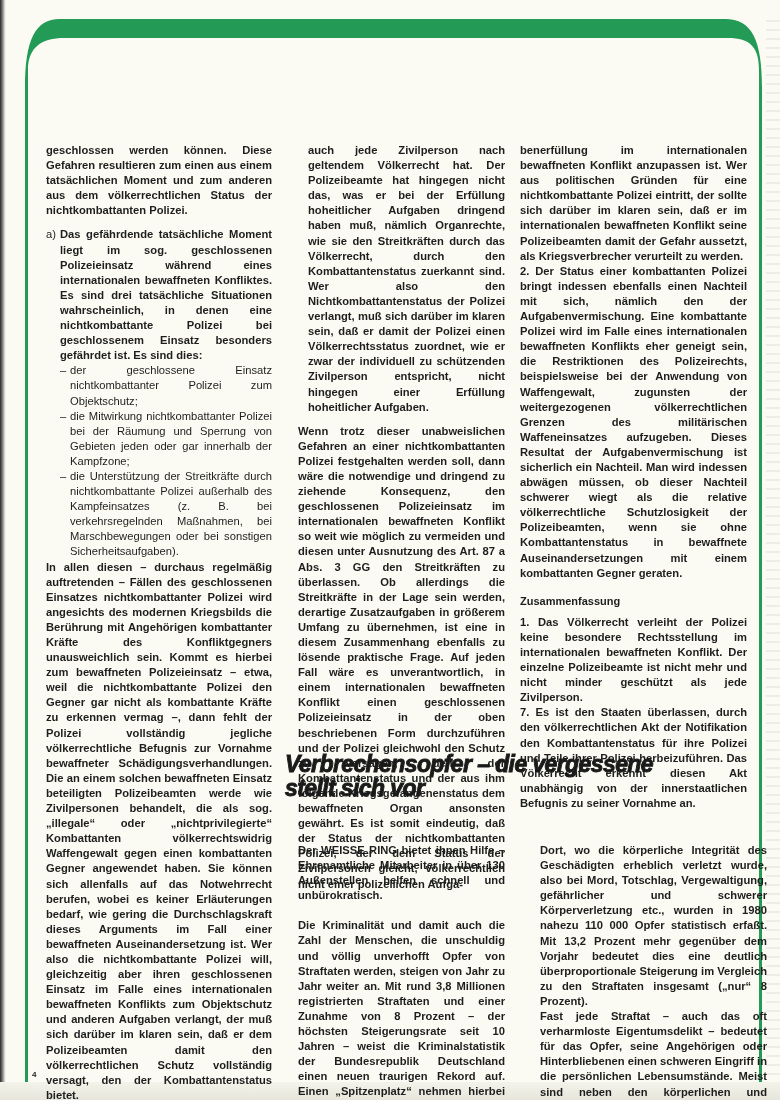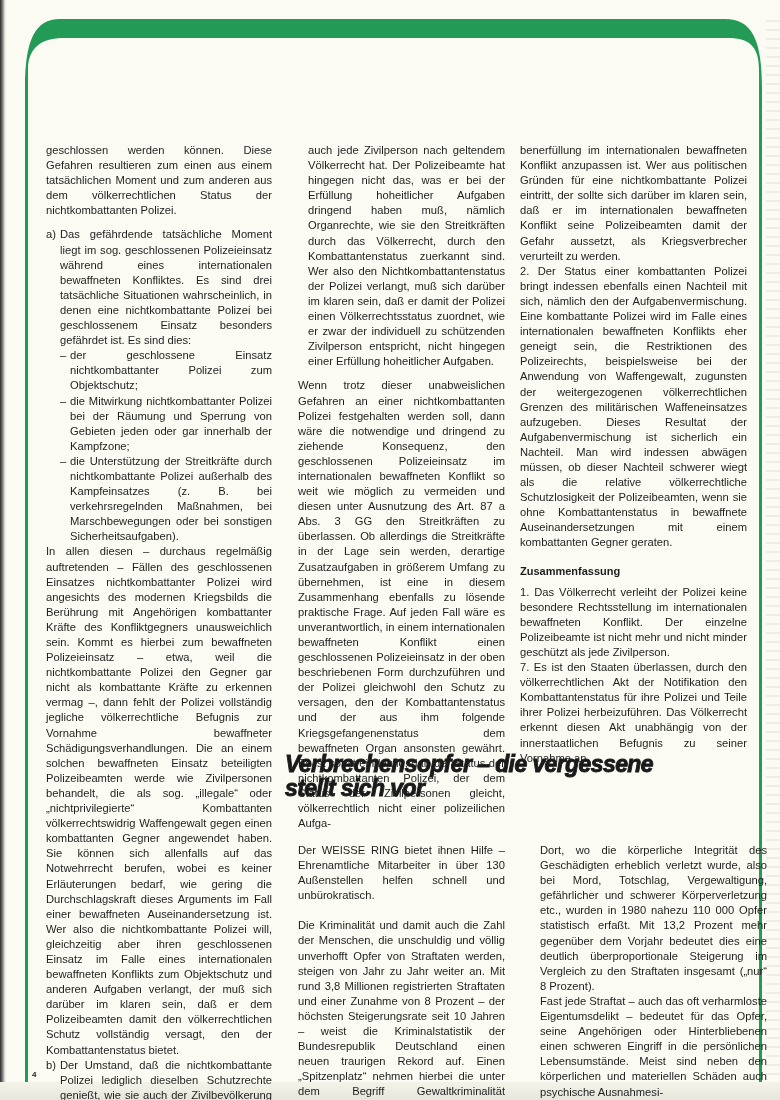--- a/index.html
+++ b/index.html
@@ -23,21 +23,21 @@
     background: linear-gradient(to bottom, #f3f3ea, #e6e6dc);
   }
   .frame { position: absolute; left: 0; top: 0; width: 780px; height: 1100px; pointer-events: none; }
   .page-number {
     position: absolute; left: 32px; top: 1070px; font-size: 8px; font-weight: bold;
   }
   .col {
     position: absolute; font-size: 11.2px; line-height: 15.1px;
     text-align: justify; hyphens: manual;
   }
-  .col p { margin: 0; }
+  .col p { margin: 0; font-weight: bold; }
   .col .gap { margin-top: 9px; }
   .col1 { left: 46px; top: 143px; width: 226px; }
   .col2 { left: 298px; top: 143px; width: 207px; }
   .col3 { left: 520px; top: 143px; width: 227px; }
   .col2b { left: 298px; top: 843px; width: 207px; }
   .col3b { left: 520px; top: 843px; width: 227px; margin-left: 20px; }
   .li { display: flex; }
   .li .mk { flex: 0 0 14px; }
   .li .tx { flex: 1; text-align: justify; }
   .dash { display: flex; }

